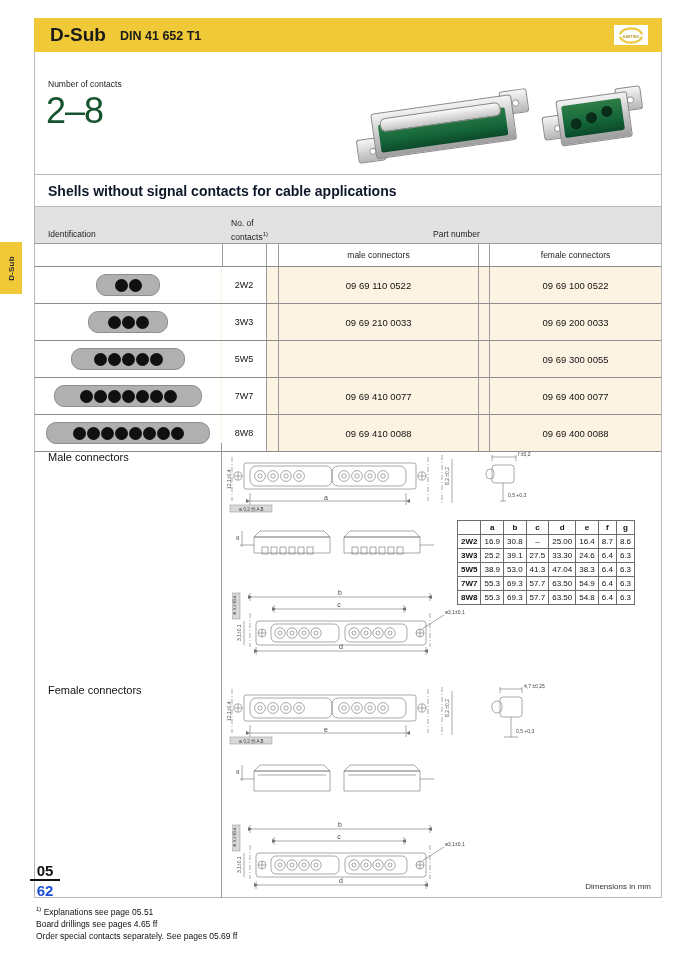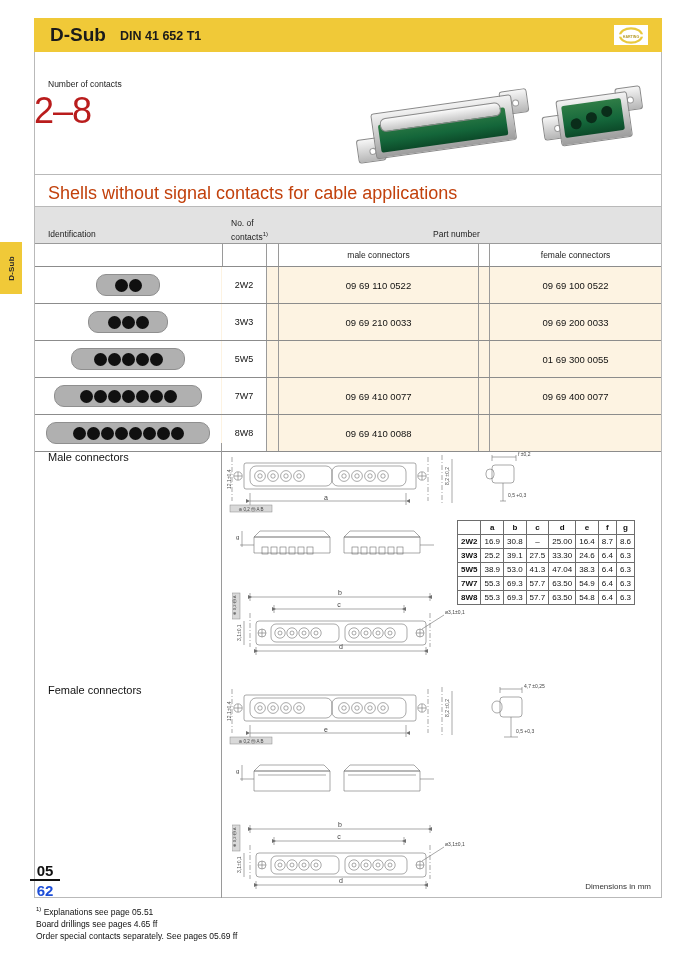--- a/index.html
+++ b/index.html
@@ -19,37 +19,37 @@
   
   .hdr{position:absolute;left:34px;top:18px;width:628px;height:34px;background:#f0c938;}
   .hdr-title{position:absolute;left:16px;top:6px;font-size:19px;font-weight:bold;color:#1b1b1b;}
   .hdr-sub{position:absolute;left:86px;top:11px;font-size:12.5px;font-weight:bold;color:#1b1b1b;}
   .logo{position:absolute;right:9px;top:5px;width:44px;height:24px;background:#f0c938;
         display:flex;align-items:center;justify-content:center;}
   .logo-in{width:34px;height:20px;background:#fff;display:flex;align-items:center;justify-content:center;}
 
   
   .noc-lbl{position:absolute;left:48px;top:79px;font-size:8.5px;color:#222;}
-  .noc-val{position:absolute;left:34px;top:90px;font-size:36px;color:#b91c1c;letter-spacing:-1px;}
+  .noc-val{position:absolute;left:46px;top:90px;font-size:36px;color:#14532d;letter-spacing:-1px;}
 
   
   .photos{position:absolute;left:355px;top:86px;width:288px;height:88px;}
   .conn{position:absolute;}
   .shell{position:absolute;background:linear-gradient(180deg,#f3f3f3 0%,#cfcfcf 40%,#9d9d9d 100%);
          border:1px solid #8a8a8a;}
   .green{position:absolute;background:linear-gradient(180deg,#2f7d46 0%,#14663a 60%,#0c4a29 100%);}
   .hole{position:absolute;border-radius:50%;background:#0a2d1a;}
   .ear{position:absolute;border-radius:3px;
        background:linear-gradient(180deg,#f6f6f6,#b6b6b6);border:1px solid #8a8a8a;}
   .ear i{position:absolute;left:50%;top:50%;width:5px;height:5px;margin:-2.5px 0 0 -2.5px;
          border-radius:50%;background:#fff;border:1px solid #9a9a9a;display:block;}
 
   
   .sec-sep{position:absolute;left:34px;top:174px;width:628px;height:1px;background:#b9b9b9;}
-  .sec-title{position:absolute;left:48px;top:183px;font-size:18px;color:#c2410c;}
+  .sec-title{position:absolute;left:48px;top:183px;font-size:14px;color:#0f172a;font-weight:bold;}
   .sec-sep2{position:absolute;left:34px;top:206px;width:628px;height:1px;background:#b9b9b9;}
 
   
   .tbl{position:absolute;left:35px;top:207px;width:626px;}
   .thead{position:relative;height:36px;background:#e2e2e2;}
   .th-ident{position:absolute;left:13px;top:22px;font-size:8.5px;color:#222;}
   .th-noc{position:absolute;left:196px;top:11px;font-size:8.5px;color:#222;line-height:11px;}
   .th-pn{position:absolute;left:398px;top:22px;font-size:8.5px;color:#222;}
   .sub{position:relative;height:22px;background:#fff;border-top:1px solid #9a9a9a;}
   .sub .cell{position:absolute;top:0;height:22px;display:flex;align-items:center;justify-content:center;
@@ -224,21 +224,21 @@
           <div class="cell-ident">
             <div class="pict" style="width: 102px; height: 20px; border-radius: 10px; padding: 0px 5px;">
               <div class="pin" style="width: 13px; height: 13px;"></div>
               <div class="pin" style="width: 13px; height: 13px;"></div>
               <div class="pin" style="width: 13px; height: 13px;"></div>
               <div class="pin" style="width: 13px; height: 13px;"></div>
               <div class="pin" style="width: 13px; height: 13px;"></div>
             </div>
           </div>
           <div class="cell-noc">5W5</div>
-          <div class="cell-f">01 69 300 0055</div>
+          <div class="cell-f">09 69 300 0055</div>
         </div>
         <div class="row">
           <div class="vline" style="left: 187px; height: 36px;"></div>
           <div class="vline" style="left: 231px; height: 36px;"></div>
           <div class="vline" style="left: 243px; height: 36px;"></div>
           <div class="vline" style="left: 443px; height: 36px;"></div>
           <div class="vline" style="left: 454px; height: 36px;"></div>
           <div class="cell-ident">
             <div class="pict" style="width: 136px; height: 20px; border-radius: 10px; padding: 0px 5px;">
               <div class="pin" style="width: 13px; height: 13px;"></div>
@@ -267,20 +267,21 @@
               <div class="pin" style="width: 13px; height: 13px;"></div>
               <div class="pin" style="width: 13px; height: 13px;"></div>
               <div class="pin" style="width: 13px; height: 13px;"></div>
               <div class="pin" style="width: 13px; height: 13px;"></div>
               <div class="pin" style="width: 13px; height: 13px;"></div>
               <div class="pin" style="width: 13px; height: 13px;"></div>
             </div>
           </div>
           <div class="cell-noc">8W8</div>
           <div class="cell-m">09 69 410 0088</div>
+          <div class="cell-f">09 69 400 0088</div>
         </div>
       </div>
   </div>
 
   <div class="lower">
     <div class="lower-left">
       <div class="lbl-male">Male connectors</div>
       <div class="lbl-female">Female connectors</div>
     </div>
 

